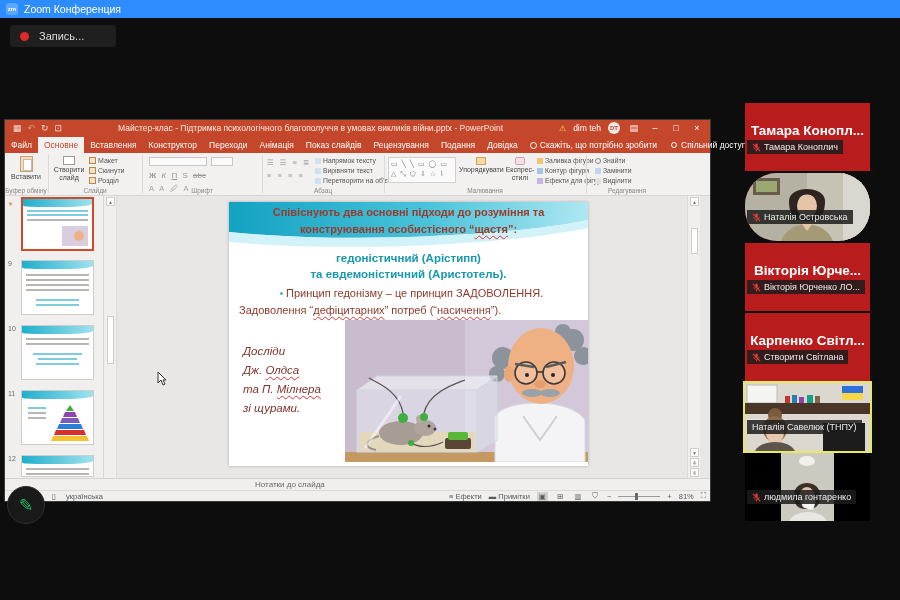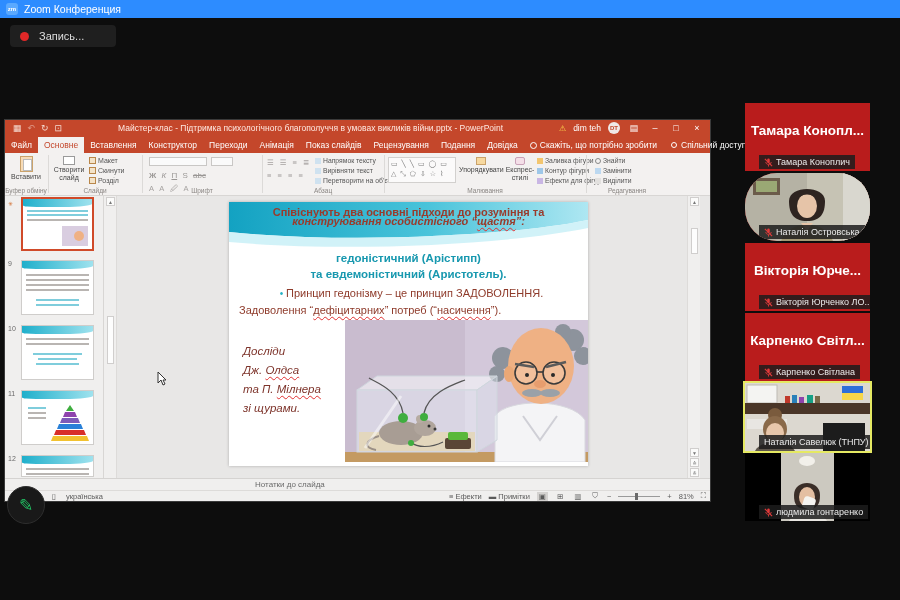--- a/index.html
+++ b/index.html
@@ -88,21 +88,21 @@
   .sl-track{width:42px;height:1px;background:#9a9a9a;position:relative;}
   .sl-thumb{position:absolute;left:17px;top:-3px;width:3px;height:7px;background:#6a6a6a;}
 
   .fab{position:absolute;left:7px;top:486px;width:38px;height:38px;border-radius:50%;background:#191919;border:1px solid #2e2e2e;display:flex;align-items:center;justify-content:center;}
   .fab span{color:#21c063;font-size:17px;}
 
   
   .tile{position:absolute;left:745px;width:125px;height:68px;background:#b91c1c;overflow:hidden;}
   .tile.active{box-shadow:0 0 0 2px #e5e963;}
   .bigname{position:absolute;left:0;top:20px;width:100%;text-align:center;color:#fff;font-weight:bold;font-size:13.5px;white-space:nowrap;}
-  .plabel{position:absolute;left:2px;bottom:2px;height:14px;background:rgba(28,28,28,.85);color:#ececec;font-size:9px;display:flex;align-items:center;gap:3px;padding:0 5px;white-space:nowrap;margin-left:12px;}
+  .plabel{position:absolute;left:2px;bottom:17px;height:14px;background:rgba(28,28,28,.85);color:#ececec;font-size:9px;display:flex;align-items:center;gap:3px;padding:0 5px;white-space:nowrap;}
   .micoff{flex:0 0 auto;}
 </style>
 </head>
 <body>
 
 <div class="stage">
 
   <div class="zoom-titlebar">
     <span class="zm-logo">zm</span>
     <span class="zoom-title">Zoom Конференция</span>
@@ -302,21 +302,21 @@
               <linearGradient id="tg" x1="0" y1="0" x2="1" y2="0">
                 <stop offset="0" stop-color="#13a2c2"></stop>
                   <stop offset="0.55" stop-color="#49c3da"></stop>
                   <stop offset="1" stop-color="#aee7f2"></stop>
               </linearGradient>
             </defs>
             <path d="M0,0 H359 V18 C280,34 120,42 0,30 Z" fill="url(#tg)"></path>
             <path d="M0,30 C120,42 280,34 359,18 V26 C270,44 110,50 0,40 Z" fill="#c9f0f7" opacity="0.85"></path>
           </svg>
           <div class="sl-line" style="top:4px;">Співіснують два основні підходи до розуміння та</div>
-          <div class="sl-line" style="top:13px;font-style:italic;"><span>конструювання особистісного “</span><span class="misspell">щастя</span><span>”:</span></div>
+          <div class="sl-line" style="top:21px;"><span>конструювання особистісного “</span><span class="misspell">щастя</span><span>”:</span></div>
           <div class="sl-line teal" style="top:50px;">гедоністичний (Арістипп)</div>
           <div class="sl-line teal" style="top:66px;">та евдемоністичний (Аристотель).</div>
           <div class="sl-bullet" style="top:85px;text-align:center;"><span class="dot">•</span> <span>Принцип гедонізму – це принцип ЗАДОВОЛЕННЯ.</span></div>
           <div class="sl-bullet" style="top:102px;"><span>Задоволення “</span><span class="misspell">дефіцитарних</span><span>” потреб (“</span><span class="misspell">насичення</span><span>”).</span></div>
           <div class="exp">
             <div>Досліди</div>
             <div><span>Дж. </span><span class="misspell">Олдса</span></div>
             <div><span>та П. </span><span class="misspell">Мілнера</span></div>
             <div>зі щурами.</div>
           </div>
@@ -466,21 +466,21 @@
 
     <div class="tile" style="top:313px;">
       <div class="bigname">Карпенко Світл...</div>
       <div class="plabel">
         <svg class="micoff" width="9" height="9" viewBox="0 0 10 10">
             <rect x="3.6" y="0.5" width="2.8" height="5" rx="1.4" fill="#e23b3b"></rect>
             <path d="M2,4.5 C2,8 8,8 8,4.5" fill="none" stroke="#e23b3b" stroke-width="1"></path>
             <line x1="5" y1="7.5" x2="5" y2="9.5" stroke="#e23b3b" stroke-width="1"></line>
             <line x1="1" y1="1" x2="9" y2="9" stroke="#e23b3b" stroke-width="1.2"></line>
           </svg>
-        <span>Карпенко Світлана</span>
+        <span>Створити Світлана</span>
       </div>
     </div>
 
     <div class="tile active" style="top:383px;">
       <svg width="125" height="68">
         <rect width="125" height="68" fill="#dcd8d0"></rect>
         <rect x="2" y="2" width="30" height="18" fill="#f4f4f2" stroke="#bdbab4"></rect>
         <rect x="97" y="3" width="21" height="7" fill="#2e6fd8"></rect>
         <rect x="97" y="10" width="21" height="7" fill="#f7d648"></rect>
         <rect x="0" y="20" width="125" height="11" fill="#4a3628"></rect>

